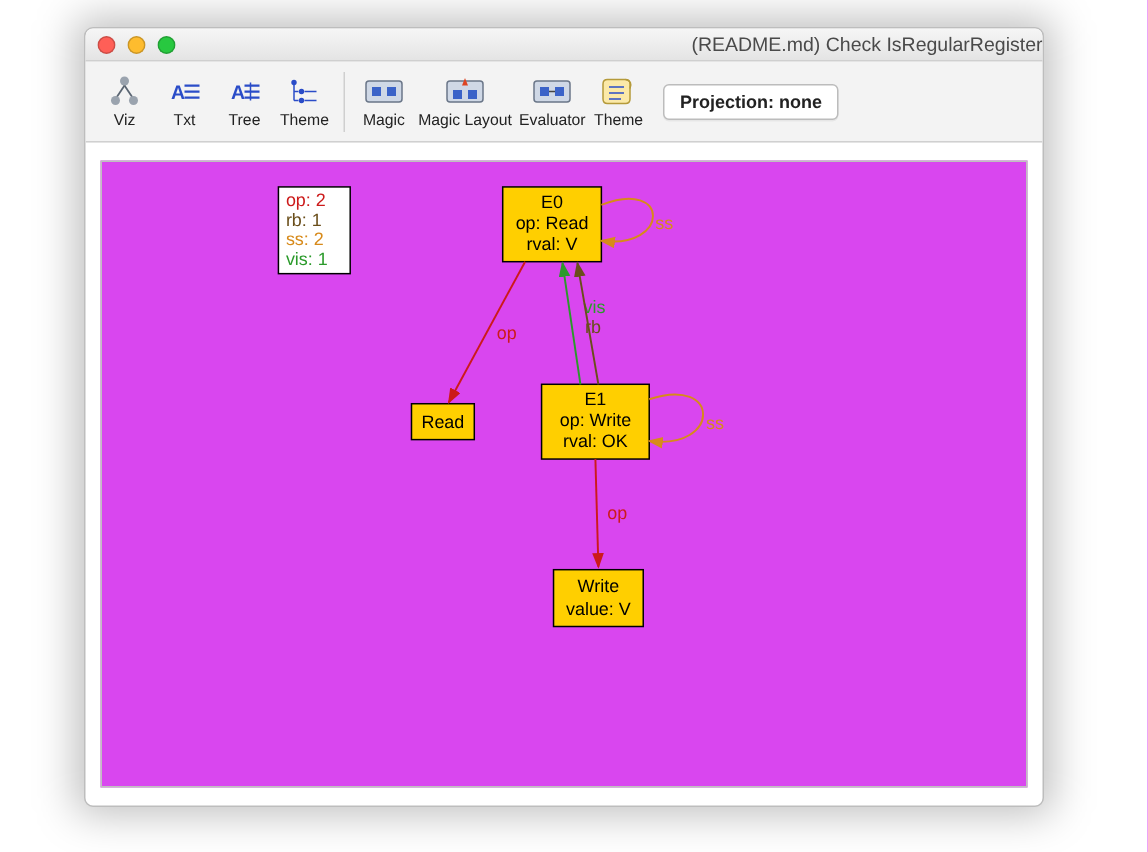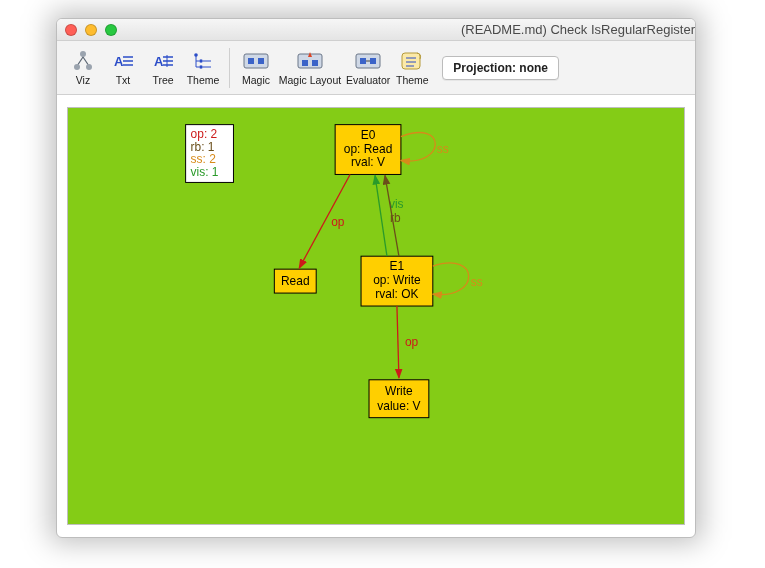--- a/index.html
+++ b/index.html
@@ -69,21 +69,21 @@
     border-radius:4px;
     padding: 4px 10px;
     font-size:12px; color:#222;
     box-shadow: 0 1px 0 rgba(0,0,0,0.05);
     font-weight: bold;
   }
   .canvas {
     position: absolute;
     left: 10px; right: 10px; top: 88px; bottom: 12px;
     border: 1px solid #bfbfbf;
-    background: #84cc16;
+    background: #d946ef;
   }
   .svgwrap { width:100%; height:100%; }
   .node { fill:#ffcf00; stroke:#000; stroke-width:1; }
   .nodetext { font-family: Helvetica, Arial, sans-serif; font-size:12px; text-anchor:middle; }
   .legendbox { fill:#fff; stroke:#000; stroke-width:1; }
   .legendtext { font-family: Helvetica, Arial, sans-serif; font-size:12px; text-anchor:start; }
   .edgelabel { font-family: Helvetica, Arial, sans-serif; font-size:12px; }
 </style>
 </head>
 <body>

